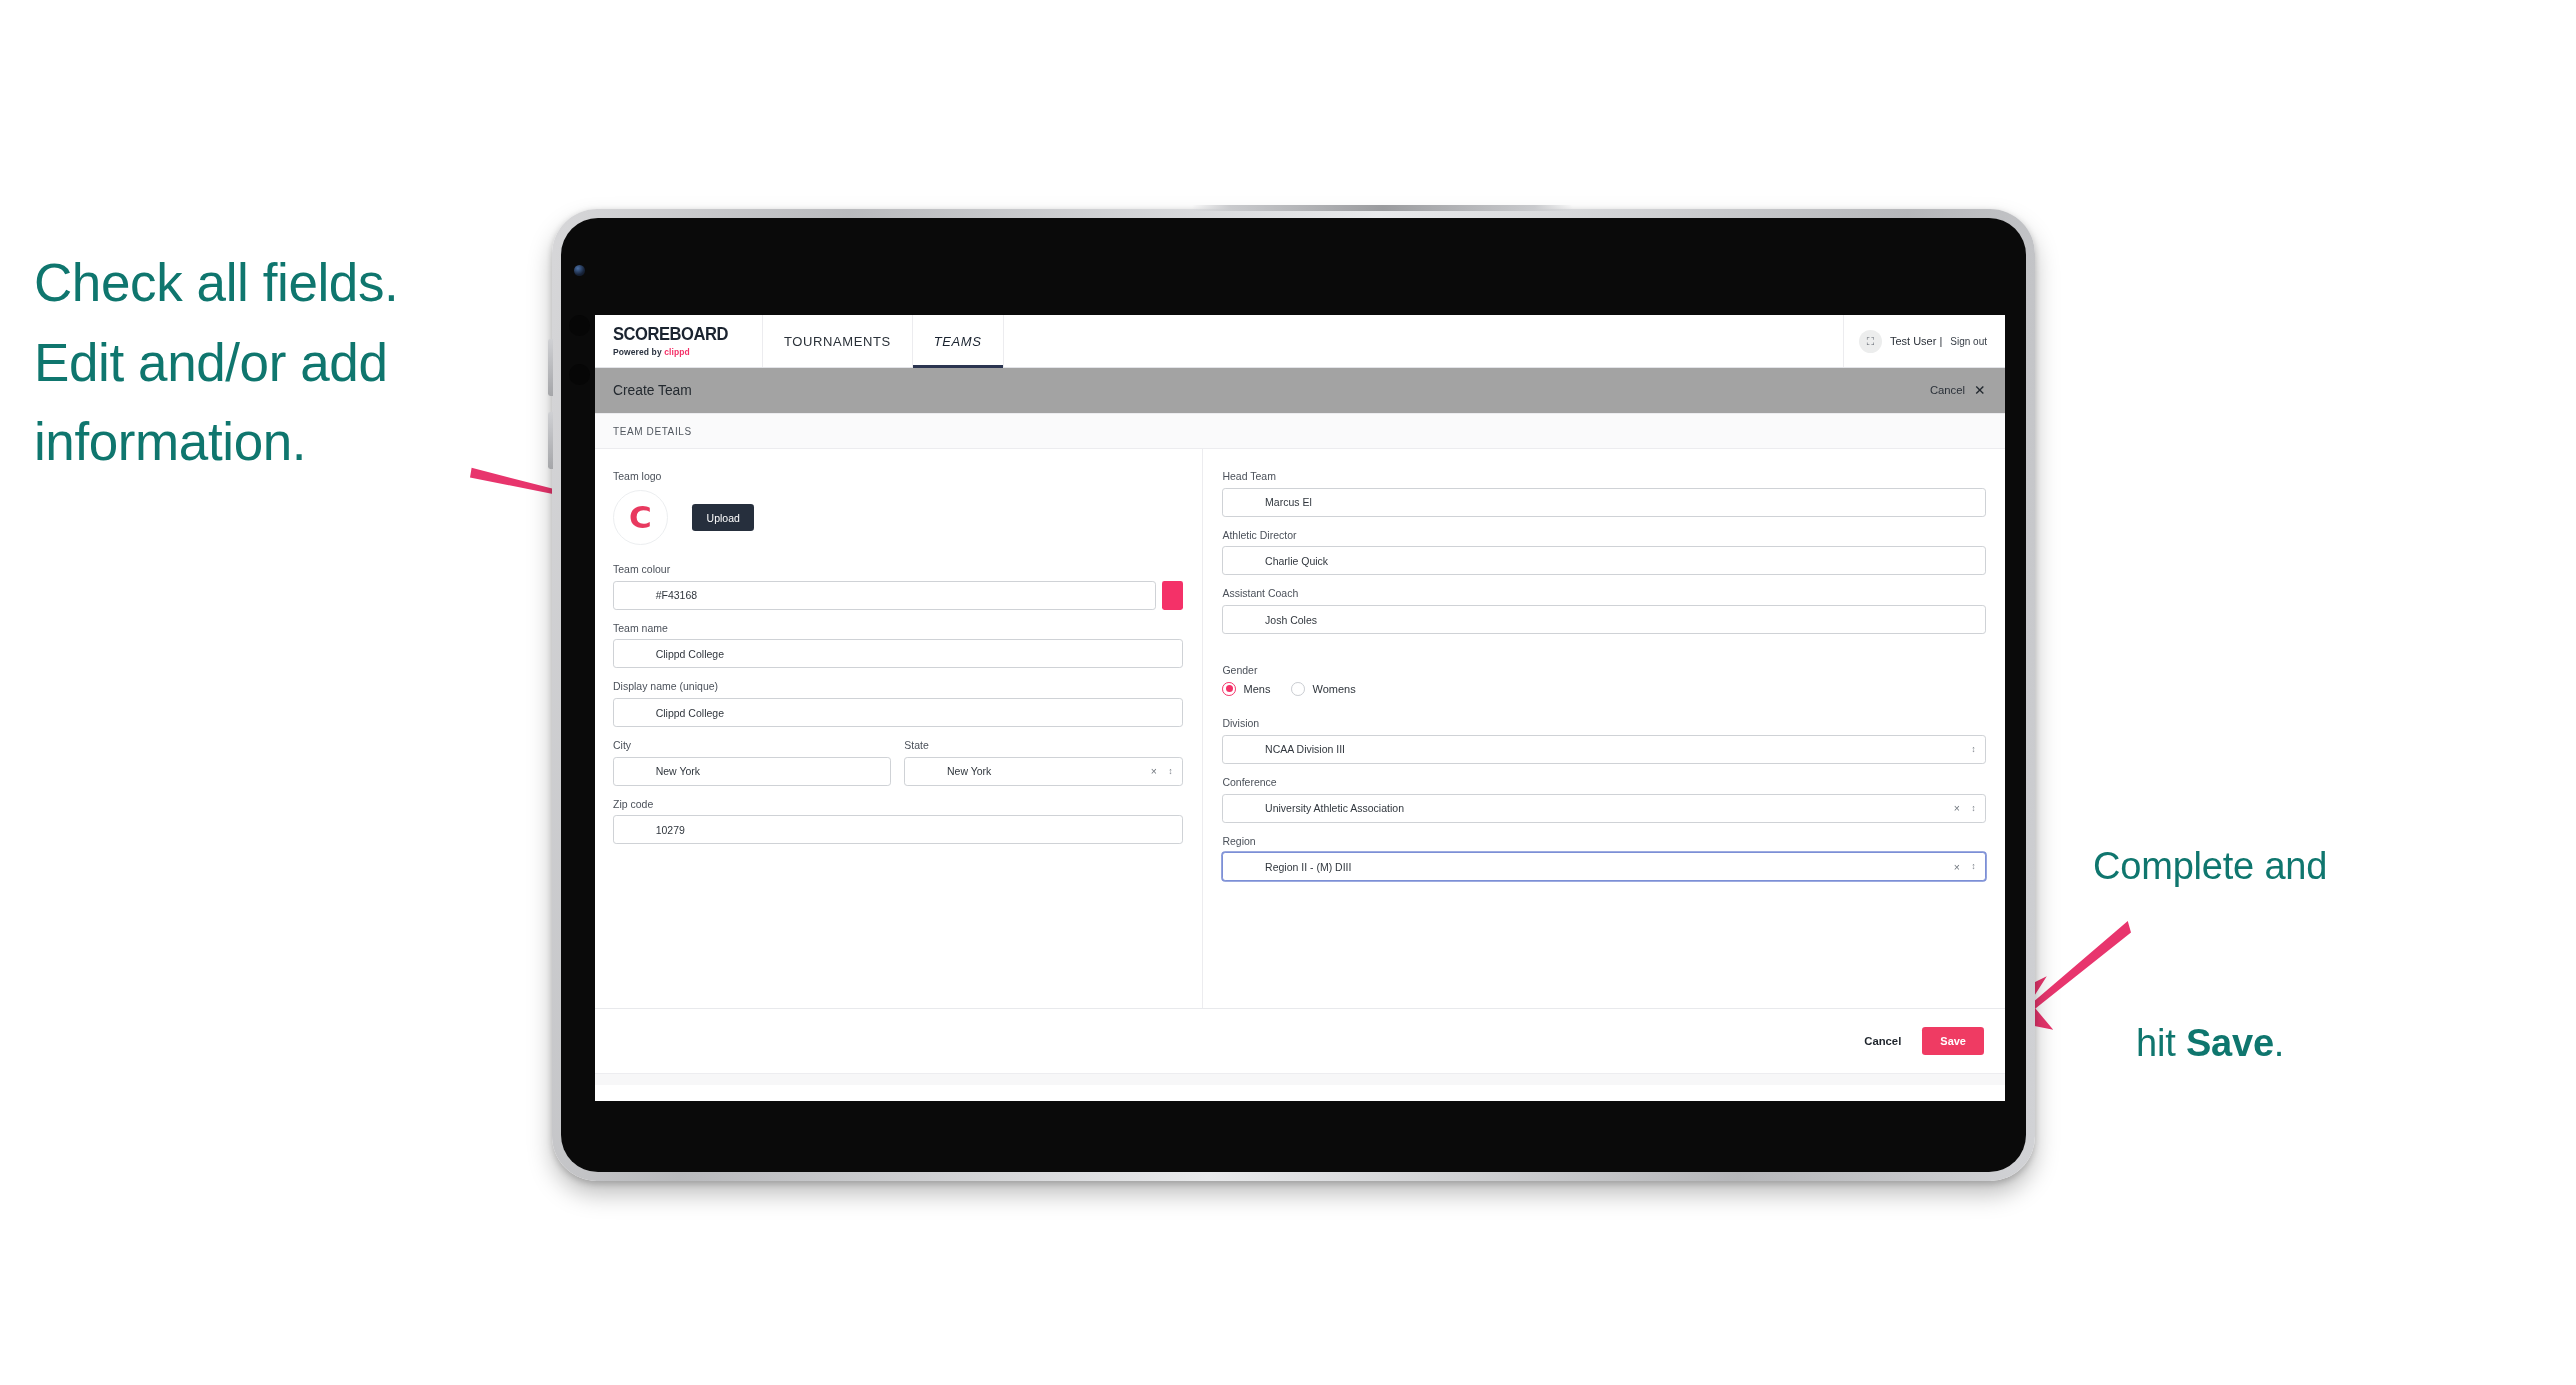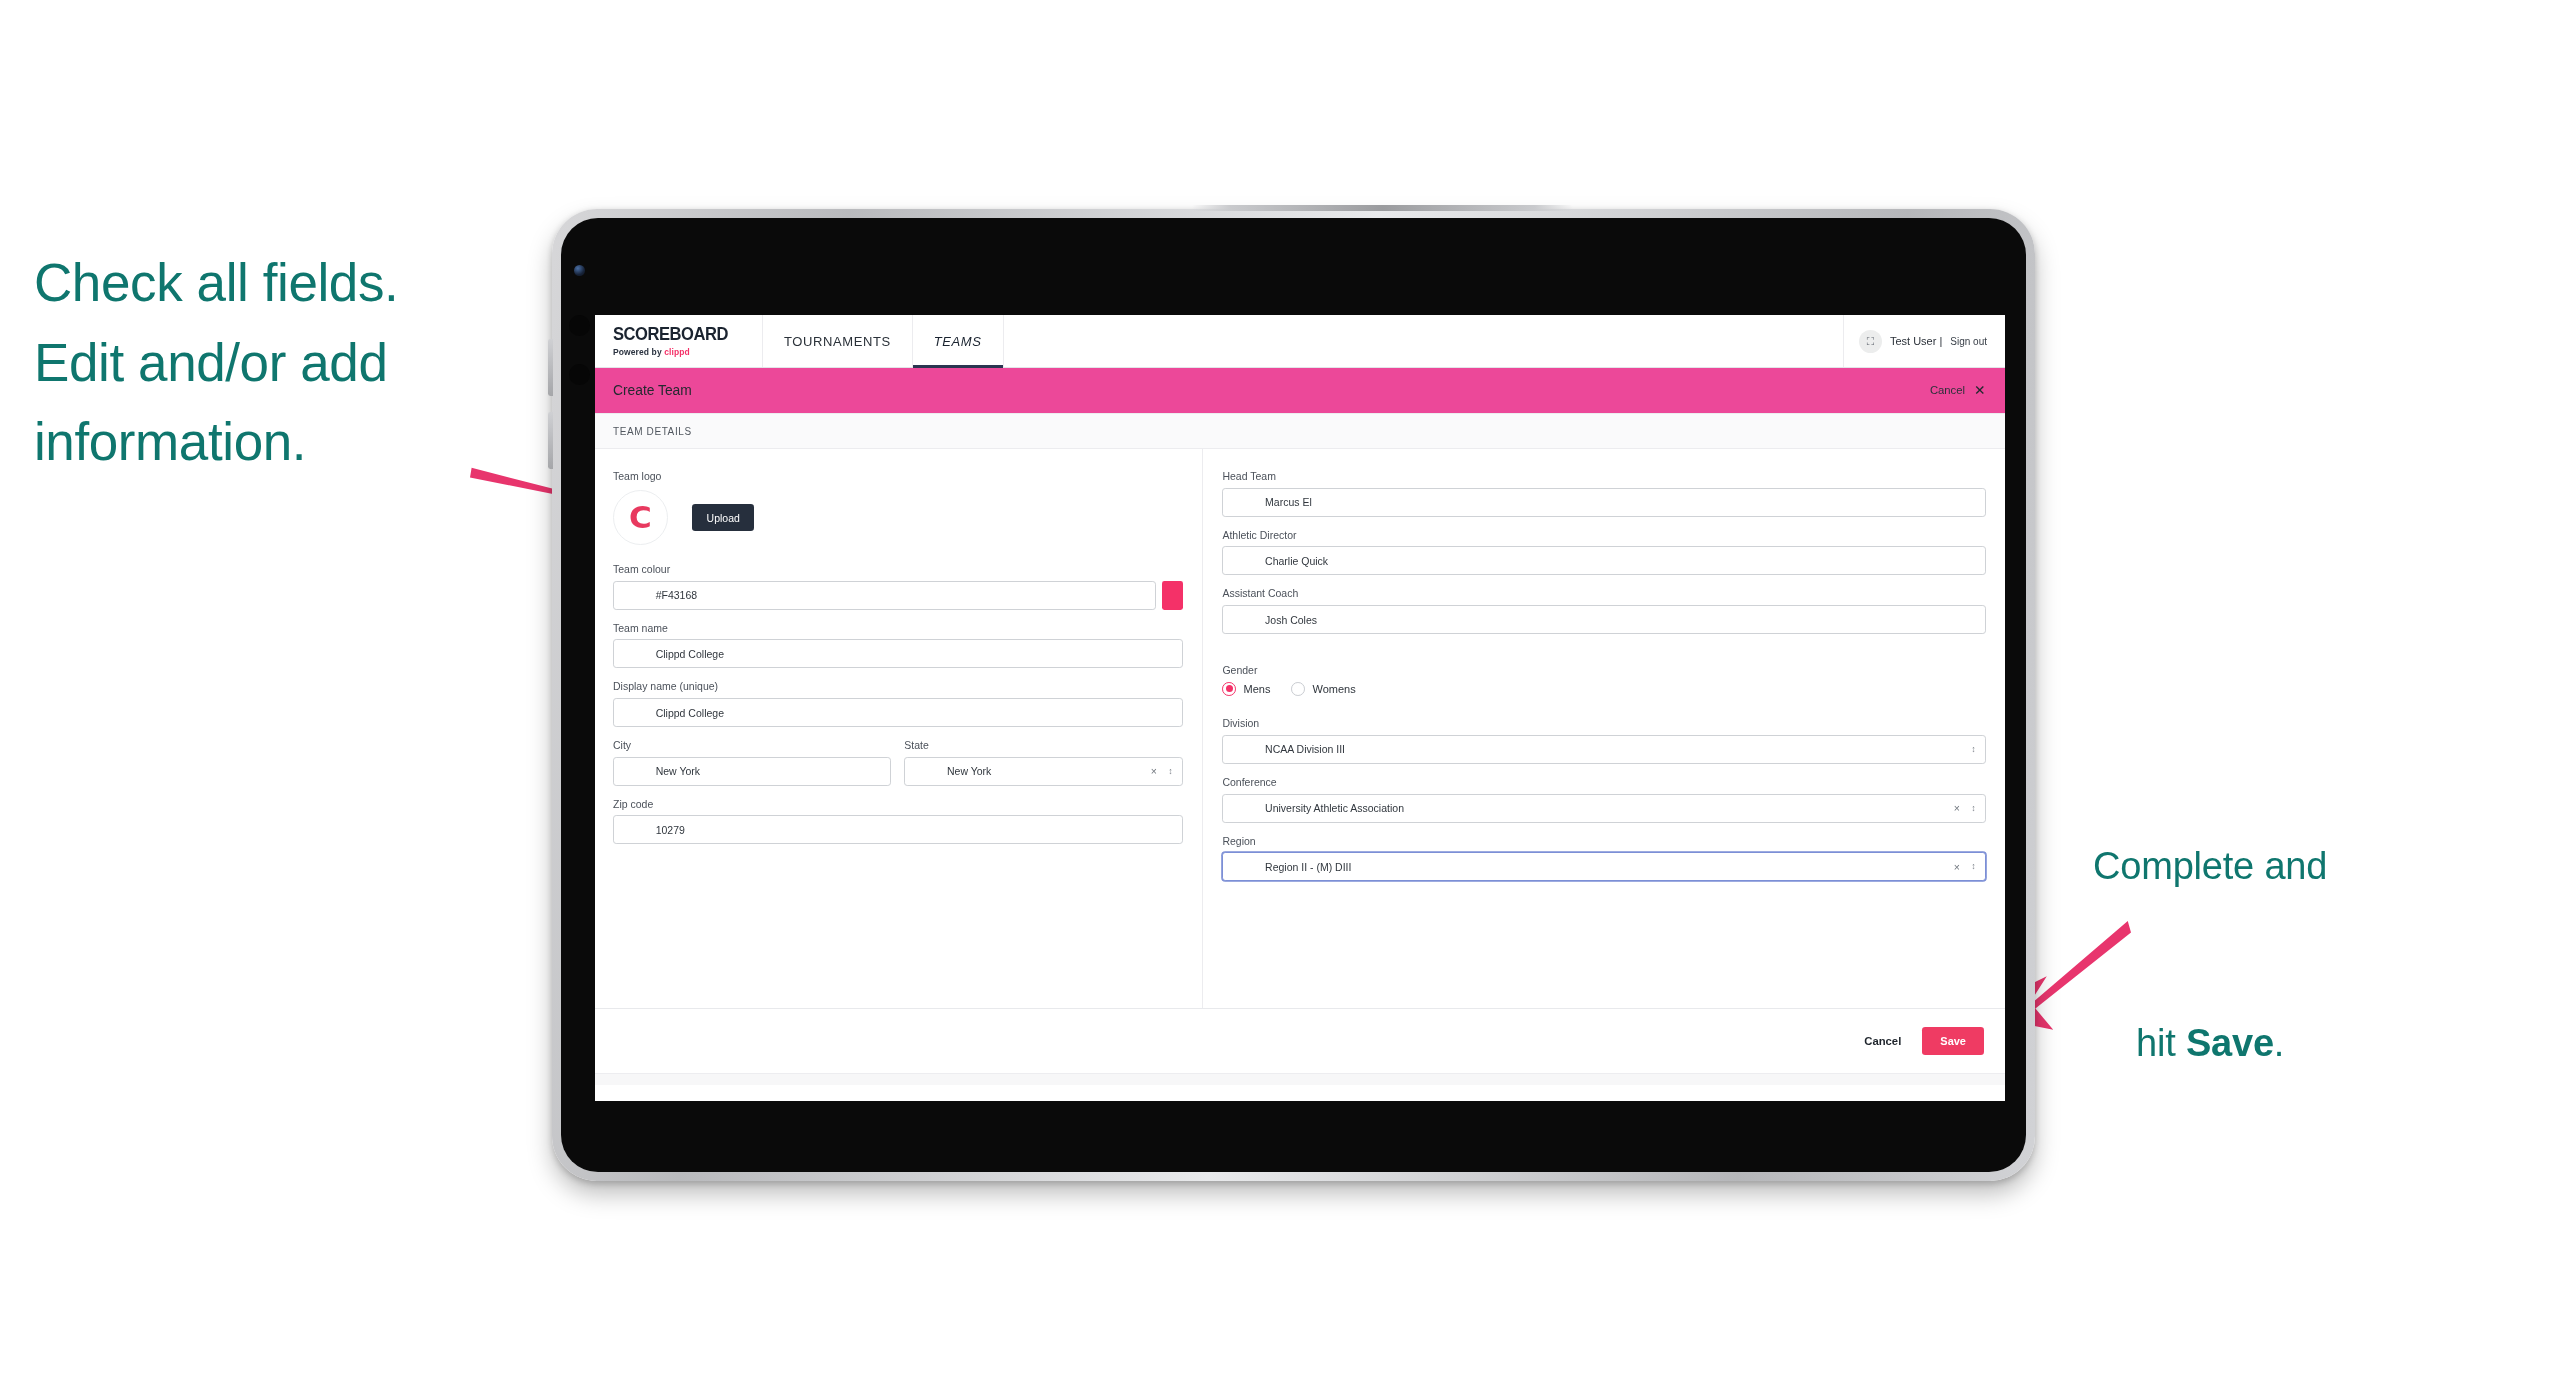--- a/index.html
+++ b/index.html
@@ -176,21 +176,21 @@
     display: flex; align-items: center; justify-content: center;
     color: #5c636c;
     font-size: 10.5px;
   }
   #user-name { font-size: 11px; color: #2b3139; }
   #sign-out { font-size: 10px; color: #3a4049; }
 
   
   #page-head {
     height: 45px;
-    background: #ec4899;
+    background: #a3a3a3;
     border-bottom: 0.8px solid #ececef;
     display: flex;
     align-items: center;
     padding: 0 19.4px 0 18px;
   }
   #page-title { font-size: 13.8px; color: #23292f; flex: 1; }
   #cancel-top {
     display: flex; align-items: center; gap: 9px;
     font-size: 11.3px; color: #2b3139;
   }

